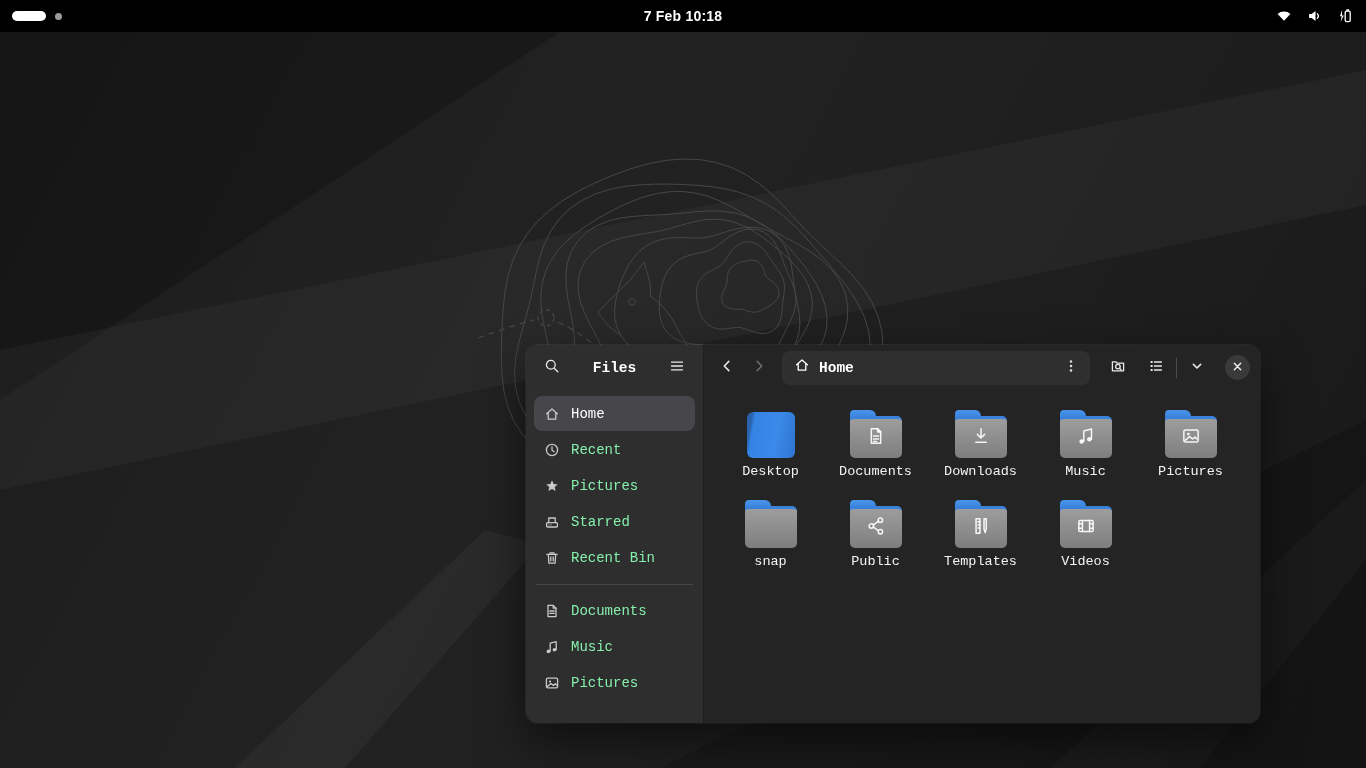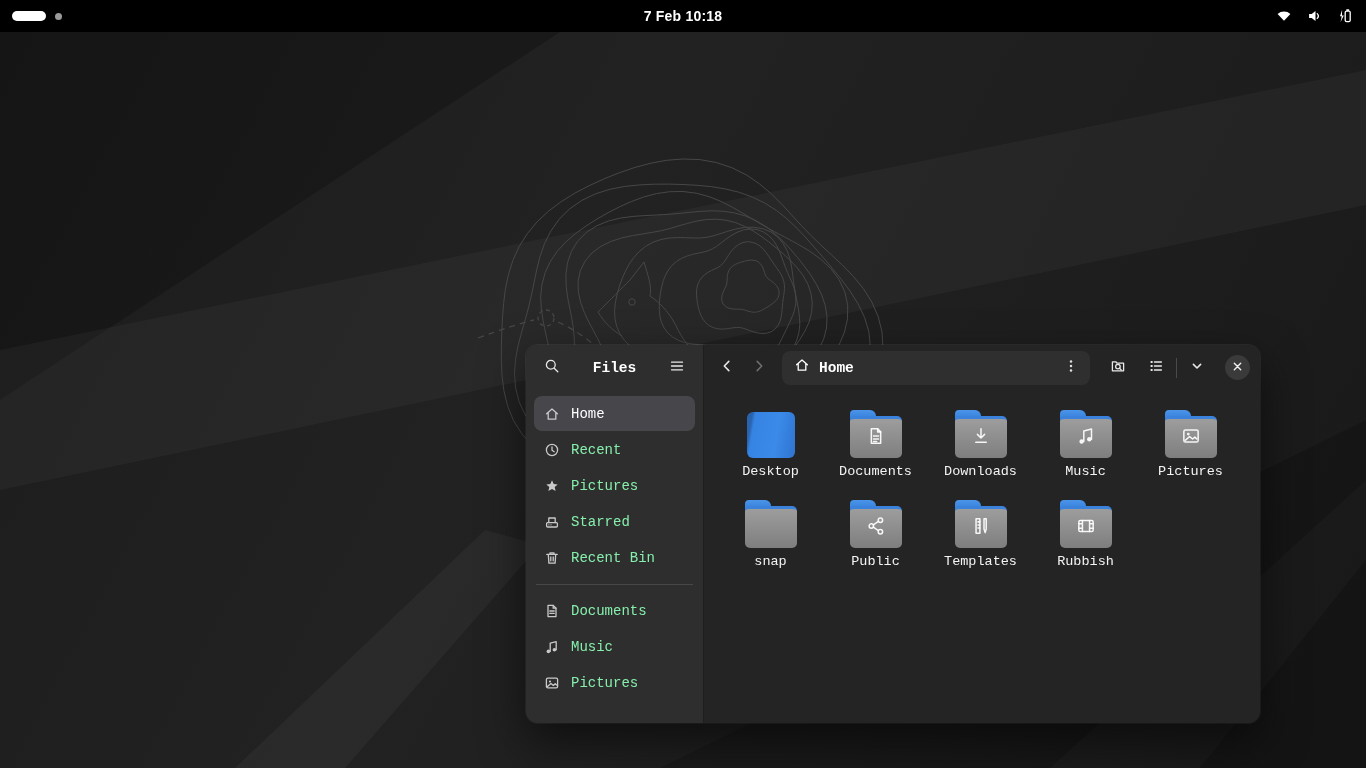--- a/index.html
+++ b/index.html
@@ -372,17 +372,17 @@
         <div class="file-item">
           <div class="folder">
             <div class="tab"></div>
             <div class="body">
               <span><svg width="22" height="22" viewBox="0 0 16 16" fill="none" stroke="currentColor" stroke-width="1.1" stroke-linecap="round" stroke-linejoin="round">
                   <rect x="2.8" y="4" width="10.4" height="8" rx="1"></rect>
                   <path d="M5.4 4v8M10.6 4v8M2.8 6.4h2.6M2.8 9.6h2.6M10.6 6.4h2.6M10.6 9.6h2.6"></path>
                 </svg></span>
             </div>
           </div>
-          <div class="file-label">Rubbish</div>
+          <div class="file-label">Videos</div>
         </div>
       </div>
   </div>
 </div>
 
 </body></html>

